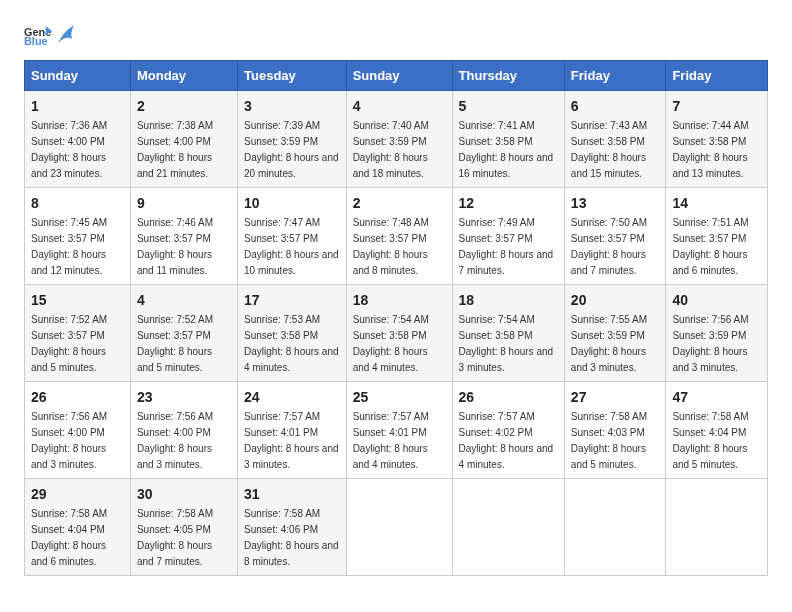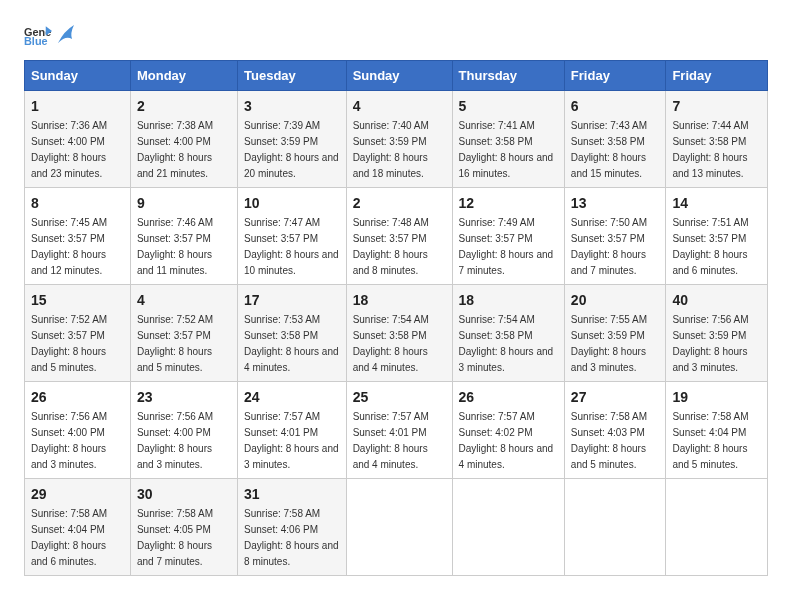--- a/index.html
+++ b/index.html
@@ -159,21 +159,21 @@
         <td><span class="day-num">20</span><span class="day-info">Sunrise: 7:55 AM<br>Sunset: 3:59 PM<br>Daylight: 8 hours and 3 minutes.</span></td>
         <td><span class="day-num">40</span><span class="day-info">Sunrise: 7:56 AM<br>Sunset: 3:59 PM<br>Daylight: 8 hours and 3 minutes.</span></td>
       </tr>
       <tr>
         <td><span class="day-num">26</span><span class="day-info">Sunrise: 7:56 AM<br>Sunset: 4:00 PM<br>Daylight: 8 hours and 3 minutes.</span></td>
         <td><span class="day-num">23</span><span class="day-info">Sunrise: 7:56 AM<br>Sunset: 4:00 PM<br>Daylight: 8 hours and 3 minutes.</span></td>
         <td><span class="day-num">24</span><span class="day-info">Sunrise: 7:57 AM<br>Sunset: 4:01 PM<br>Daylight: 8 hours and 3 minutes.</span></td>
         <td><span class="day-num">25</span><span class="day-info">Sunrise: 7:57 AM<br>Sunset: 4:01 PM<br>Daylight: 8 hours and 4 minutes.</span></td>
         <td><span class="day-num">26</span><span class="day-info">Sunrise: 7:57 AM<br>Sunset: 4:02 PM<br>Daylight: 8 hours and 4 minutes.</span></td>
         <td><span class="day-num">27</span><span class="day-info">Sunrise: 7:58 AM<br>Sunset: 4:03 PM<br>Daylight: 8 hours and 5 minutes.</span></td>
-        <td><span class="day-num">19</span><span class="day-info">Sunrise: 7:58 AM<br>Sunset: 4:04 PM<br>Daylight: 8 hours and 5 minutes.</span></td>
+        <td><span class="day-num">47</span><span class="day-info">Sunrise: 7:58 AM<br>Sunset: 4:04 PM<br>Daylight: 8 hours and 5 minutes.</span></td>
       </tr>
       <tr>
         <td><span class="day-num">29</span><span class="day-info">Sunrise: 7:58 AM<br>Sunset: 4:04 PM<br>Daylight: 8 hours and 6 minutes.</span></td>
         <td><span class="day-num">30</span><span class="day-info">Sunrise: 7:58 AM<br>Sunset: 4:05 PM<br>Daylight: 8 hours and 7 minutes.</span></td>
         <td><span class="day-num">31</span><span class="day-info">Sunrise: 7:58 AM<br>Sunset: 4:06 PM<br>Daylight: 8 hours and 8 minutes.</span></td>
         <td class="empty-cell">&nbsp;</td>
         <td class="empty-cell">&nbsp;</td>
         <td class="empty-cell">&nbsp;</td>
         <td class="empty-cell">&nbsp;</td>
       </tr>

